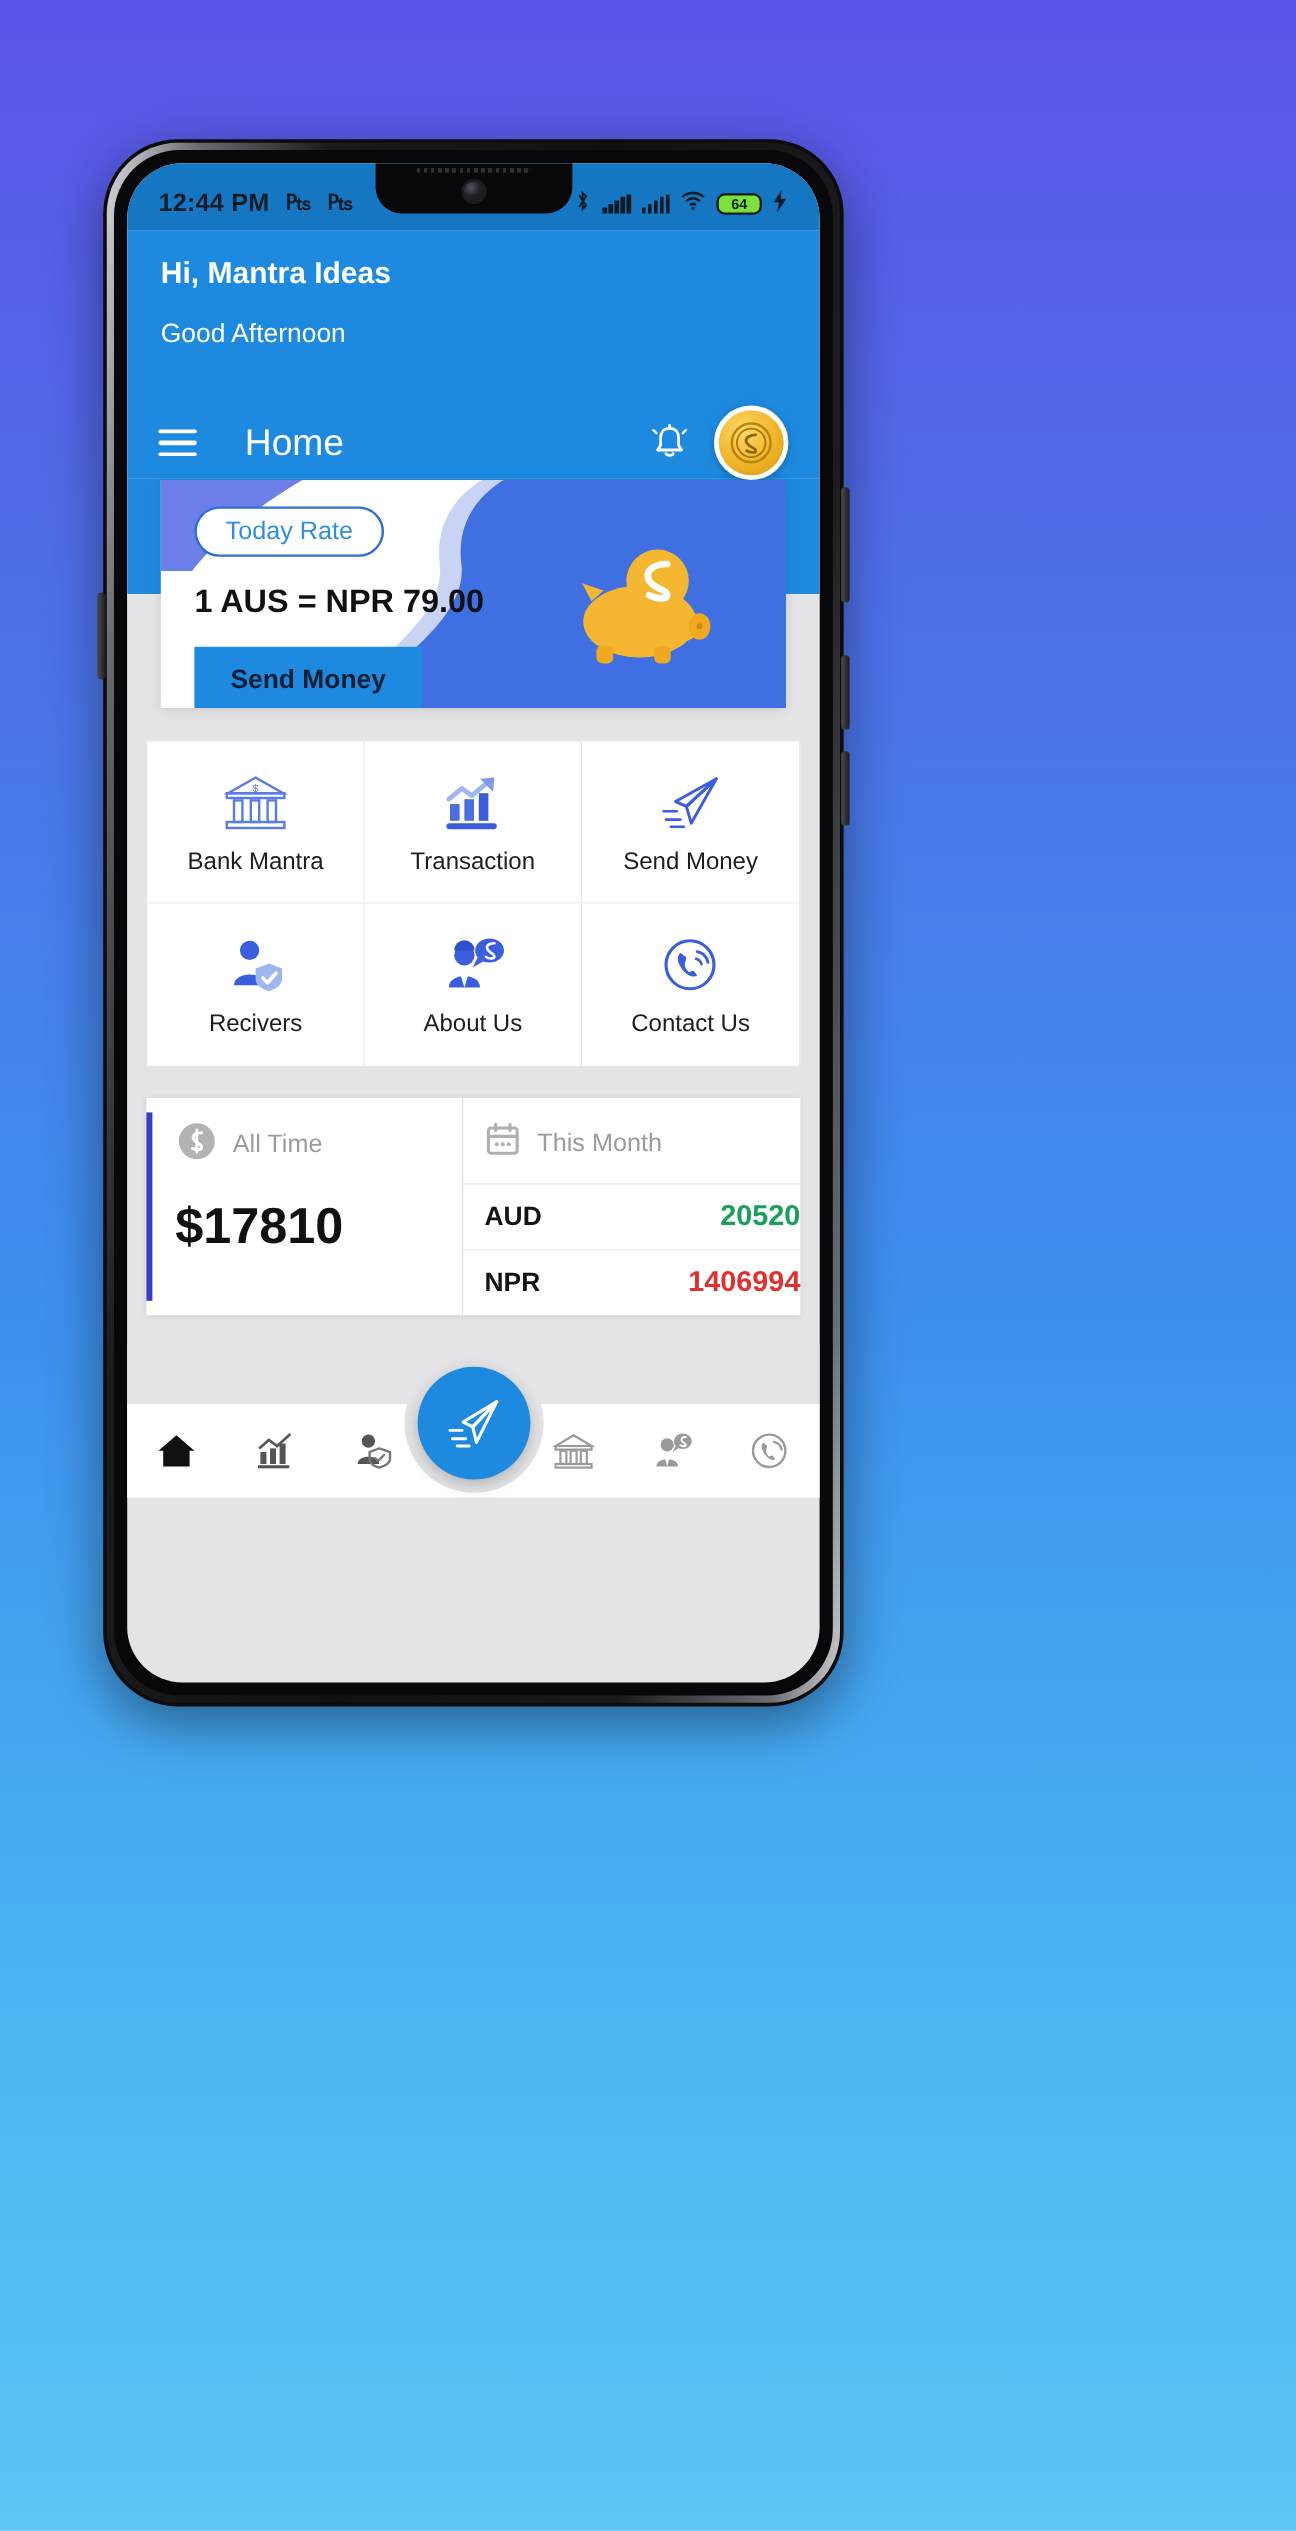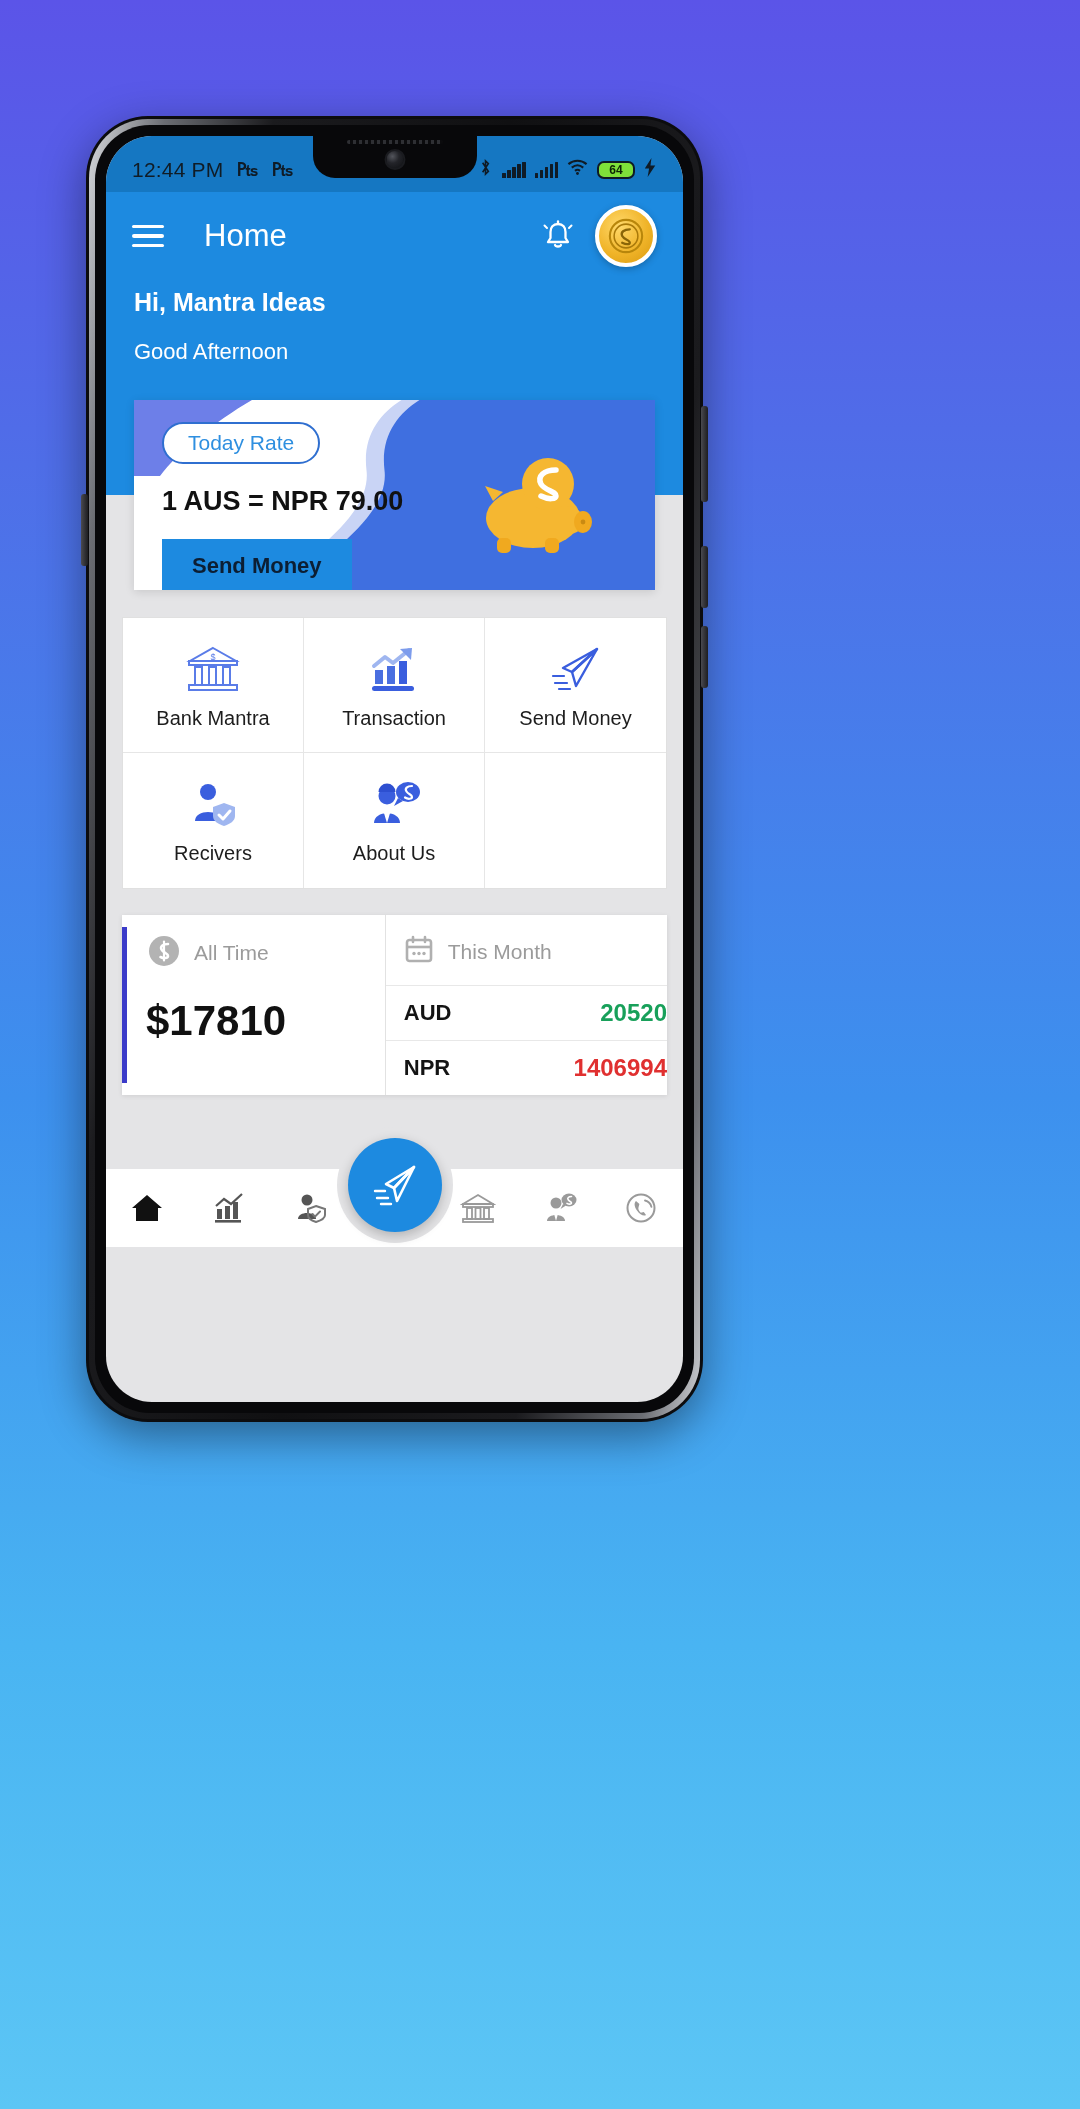--- a/index.html
+++ b/index.html
@@ -62,21 +62,21 @@
   #status-bar {
     position: relative;
     height: 56px;
     background: #1577c2;
     display: flex;
     align-items: flex-start;
     padding: 22px 26px 0 26px;
     color: #0c1b28;
   }
   #status-time {
-    font-size: 21px; font-weight: normal; letter-spacing: .2px;
+    font-size: 21px; font-weight: bold; letter-spacing: .2px;
     color: #101c26;
   }
   .stat-p { font-size: 20px; font-weight: bold; margin-left: 13px; color: #0f1b26; }
   #status-right {
     margin-left: auto; display: flex; align-items: center; gap: 9px;
   }
   .sig-bars { display: flex; align-items: flex-end; gap: 1.5px; height: 16px; }
   .sig-bars i { width: 3.5px; background: #0f1b26; display: block; border-radius: .5px; }
   .sig-bars i:nth-child(1){height:5px}.sig-bars i:nth-child(2){height:8px}
   .sig-bars i:nth-child(3){height:11px}.sig-bars i:nth-child(4){height:14px}
@@ -315,20 +315,25 @@
           <span>64</span>
         </span>
         <span>
           <svg width="13" height="19" viewBox="0 0 12 20">
               <path d="M7 0 L0 11 L4.5 11 L3 20 L11 8 L6 8 Z" fill="#0f1b26"></path>
             </svg>
         </span>
       </div>
     </div>
 
+    <div id="greeting-block">
+      <div id="greeting-name">Hi, Mantra Ideas</div>
+      <div id="greeting-time">Good Afternoon</div>
+    </div>
+
     <div id="app-header">
       <div id="menu-icon">
           <i></i>
           <i></i>
           <i></i>
         </div>
       <div id="header-title">Home</div>
       <div id="header-actions">
         <div id="bell-icon">
           <svg width="30" height="32" viewBox="0 0 30 32">
@@ -339,25 +344,20 @@
           </svg>
         </div>
         <div id="avatar-badge">
           <svg viewBox="0 0 40 40">
             <circle cx="20" cy="20" r="17" fill="none" stroke="#b8860b" stroke-width="2.2"></circle>
             <circle cx="20" cy="20" r="12.5" fill="none" stroke="#a9790a" stroke-width="1.6"></circle>
             <path d="M24 13 C18 13 14 16 16 20 C18 24 24 24 24 27 C24 29 20 29 16 27" fill="none" stroke="#8a6508" stroke-width="2.4" stroke-linecap="round"></path>
           </svg>
         </div>
       </div>
-    </div>
-
-    <div id="greeting-block">
-      <div id="greeting-name">Hi, Mantra Ideas</div>
-      <div id="greeting-time">Good Afternoon</div>
     </div>
 
     <div id="rate-card-wrap">
       <div id="rate-card">
         <div class="wave-light"></div>
         <div class="wave-blue"></div>
         <div class="wave-tl"></div>
         <div class="inner">
           <div id="today-rate-pill">Today Rate</div>
           <div id="rate-line">1 AUS = NPR 79.00</div>
@@ -441,20 +441,31 @@
               <path d="M7 44 C7 31 33 31 33 44 Z" fill="#3a5ede"></path>
               <path d="M20 26 L16 31 L20 44 L24 31 Z" fill="#fff"></path>
               <ellipse cx="41" cy="13" rx="12" ry="10" fill="#3a5ede"></ellipse>
               <path d="M31 19 L27 27 L36 22 Z" fill="#3a5ede"></path>
               <path d="M45 7 C40 7 37.5 9.5 39.5 12.5 C41.5 15.5 45 15.5 45 18 C45 20 41 20.5 38 18.5" fill="none" stroke="#fff" stroke-width="2.2" stroke-linecap="round"></path>
             </svg>
           </span>
           <span class="tile-label">About Us</span>
         </div>
 
+        <div class="tile">
+          <span class="tile-icon">
+            <svg width="54" height="50" viewBox="0 0 54 50">
+              <circle cx="26" cy="25" r="20" fill="none" stroke="#3a5ede" stroke-width="2.6"></circle>
+              <path d="M18 15 C15 18 15 22 19 28 C23 34 29 36 32 34 L29 30 L25 31 C22 28 21 25 22 23 L23 19 Z" fill="#3a5ede"></path>
+              <path d="M32 14 C37 15 40 18 41 23" fill="none" stroke="#3a5ede" stroke-width="2.4" stroke-linecap="round"></path>
+              <path d="M31 20 C33.5 20.7 35 22 35.6 24.5" fill="none" stroke="#3a5ede" stroke-width="2.2" stroke-linecap="round"></path>
+            </svg>
+          </span>
+          <span class="tile-label">Contact Us</span>
+        </div>
       </div>
 
       <div id="stats-row">
         <div id="stat-alltime">
           <div class="stat-head">
             <span>
               <svg width="32" height="32" viewBox="0 0 32 32">
                 <circle cx="16" cy="16" r="15" fill="#b3b3b3"></circle>
                 <path d="M20 9 C15 9 12 11 13.5 14.5 C15 18 20 18 20 21 C20 23.5 15.5 23.5 12.5 22" fill="none" stroke="#fff" stroke-width="2.6" stroke-linecap="round"></path>
                 <path d="M16 6.5 L16 25.5" stroke="#fff" stroke-width="2.2" stroke-linecap="round"></path>

